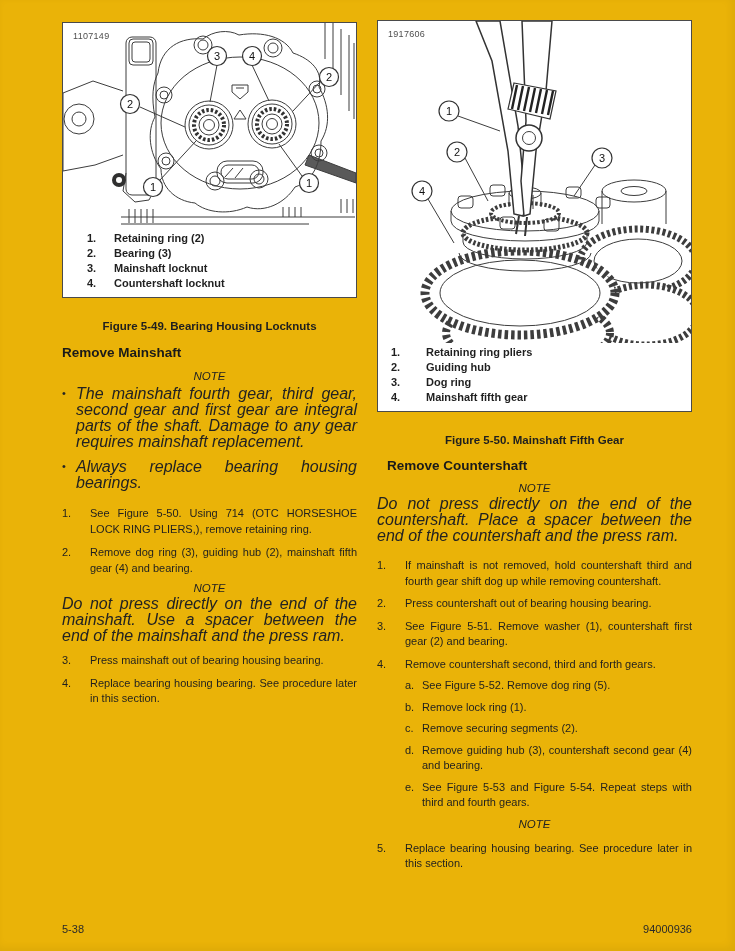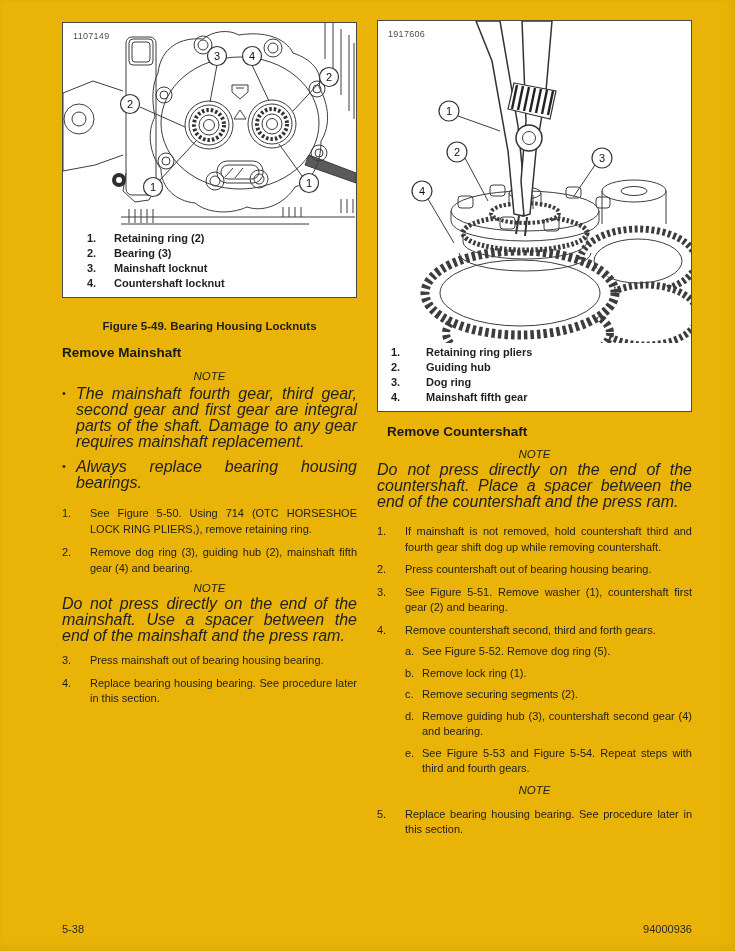--- a/index.html
+++ b/index.html
@@ -291,20 +291,21 @@
         <div class="lrow">
             <span class="lnum">3.</span>
             <span>Dog ring</span>
           </div>
         <div class="lrow">
             <span class="lnum">4.</span>
             <span>Mainshaft fifth gear</span>
           </div>
       </div>
     </div>
+    <div class="caption">Figure 5-50. Mainshaft Fifth Gear</div>
 
     <h2 class="sect" style="margin-top:12px;padding-left:10px;">Remove Countershaft</h2>
 
     <div class="note-title" style="margin-top:9px;">NOTE</div>
     <div class="note-body">Do not press directly on the end of the countershaft. Place a spacer between the end of the countershaft and the press ram.</div>
 
     <div class="step mt14">
         <span class="snum">1.</span>
         <div class="stext">If mainshaft is not removed, hold countershaft third and fourth gear shift dog up while removing countershaft.</div>
       </div>

